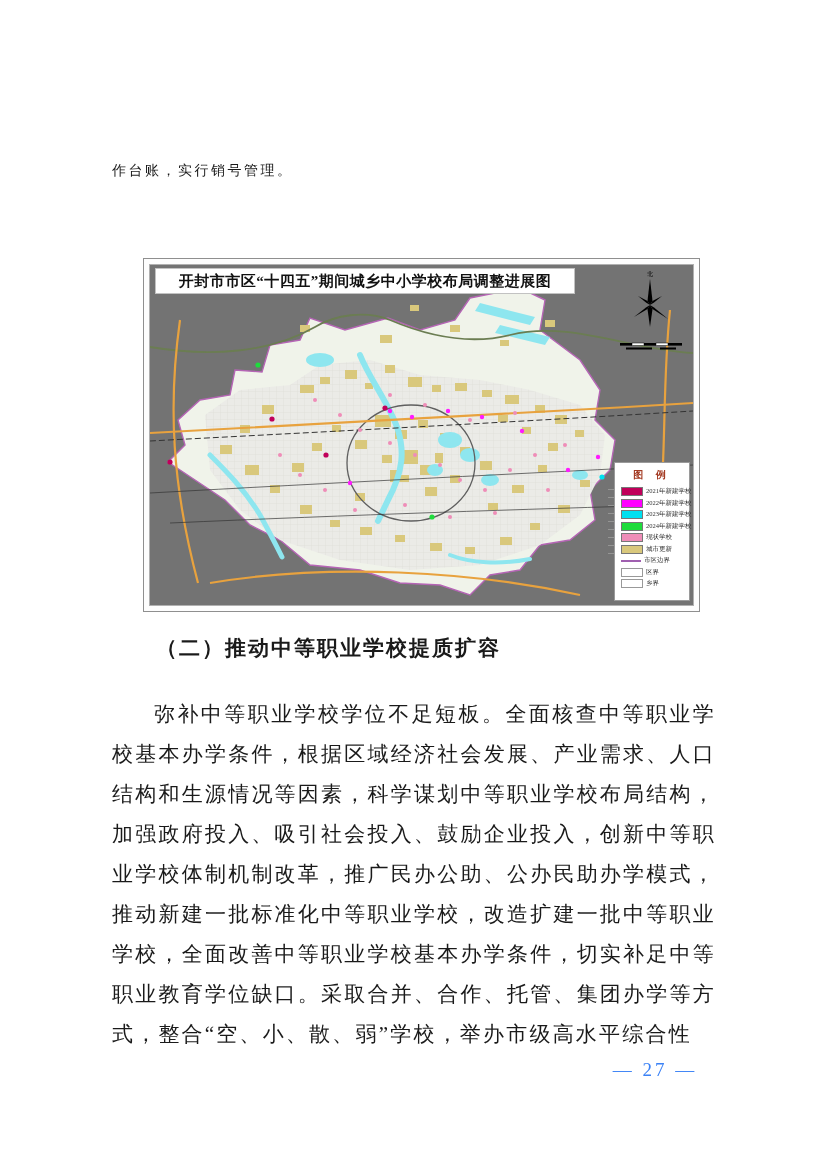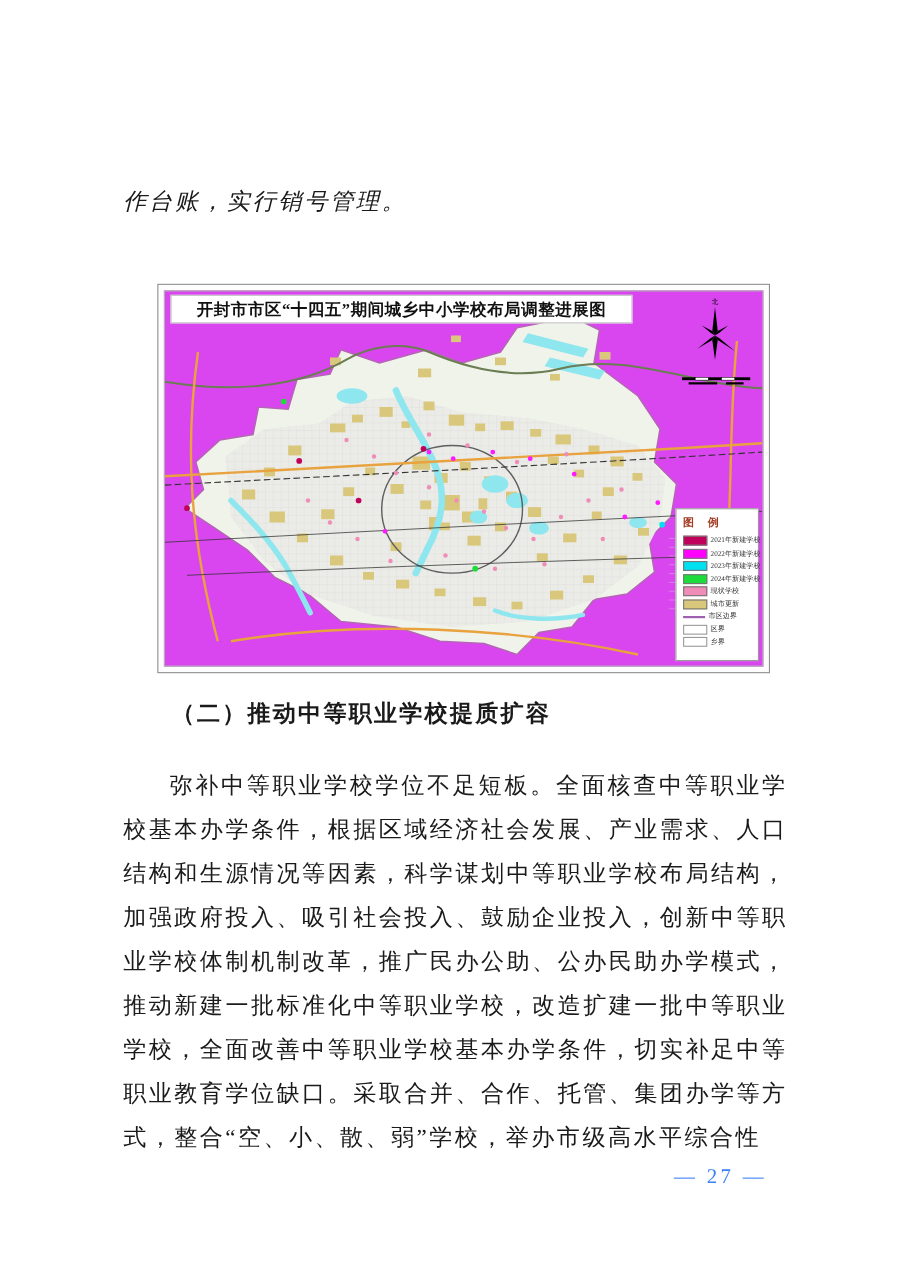--- a/index.html
+++ b/index.html
@@ -1,29 +1,29 @@
 <!DOCTYPE html>
 <html><head>
 <meta charset="utf-8">
 <style>
   html,body{margin:0;padding:0;background:#fff;}
   .page{position:relative;width:826px;height:1169px;background:#ffffff;overflow:hidden;
         font-family:"Liberation Serif","DejaVu Serif",serif;color:#1a1a1a;}
-  .intro{position:absolute;left:112px;top:148px;width:604px;font-size:21px;letter-spacing:2.5px;font-style:italic;}
+  .intro{position:absolute;left:112px;top:148px;width:604px;font-size:14px;letter-spacing:2.5px;}
   .caption{position:absolute;left:176px;top:199px;font-size:18px;letter-spacing:1.5px;}
   
   .map-frame{position:absolute;left:143px;top:258px;width:555px;height:352px;
              border:1px solid #8f8f8f;background:#fdfdfd;}
-  .map-inner{position:absolute;left:5px;top:5px;right:5px;bottom:5px;border:1px solid #b0b0b0;background:#d946ef;}
+  .map-inner{position:absolute;left:5px;top:5px;right:5px;bottom:5px;border:1px solid #b0b0b0;background:#737373;}
   .map-title{position:absolute;left:5px;top:3px;width:418px;height:24px;background:#ffffff;
              border:1px solid #c2c2c2;z-index:5;display:flex;align-items:center;justify-content:center;
              font-weight:bold;font-size:15px;letter-spacing:0.5px;color:#111;}
   .legend{position:absolute;right:3px;bottom:4px;width:76px;height:139px;background:#ffffff;
           border:1px solid #9a9a9a;z-index:5;padding:4px 0 0 6px;box-sizing:border-box;}
-  .legend-title{font-size:10px;font-weight:bold;color:#a33a22;letter-spacing:5px;text-align:left;
+  .legend-title{font-size:10px;font-weight:bold;color:#a33a22;letter-spacing:5px;text-align:center;
                 margin:1px 6px 4px 0;}
   .legend-row{display:flex;align-items:center;height:11.5px;}
   .swatch{width:20px;height:7px;border:0.5px solid #777;flex:none;}
   .swatch.outline{background:#fff;border:0.5px solid #999;}
   .line-swatch{width:20px;height:7px;flex:none;display:flex;align-items:center;}
   .line-swatch span{display:block;width:100%;height:1.5px;}
   .legend-label{font-size:6.5px;color:#333;margin-left:3px;white-space:nowrap;letter-spacing:0;}
   
   .heading{position:absolute;left:112px;top:634px;width:604px;font-size:21px;font-weight:bold;
            letter-spacing:2px;padding-left:44px;box-sizing:border-box;}

